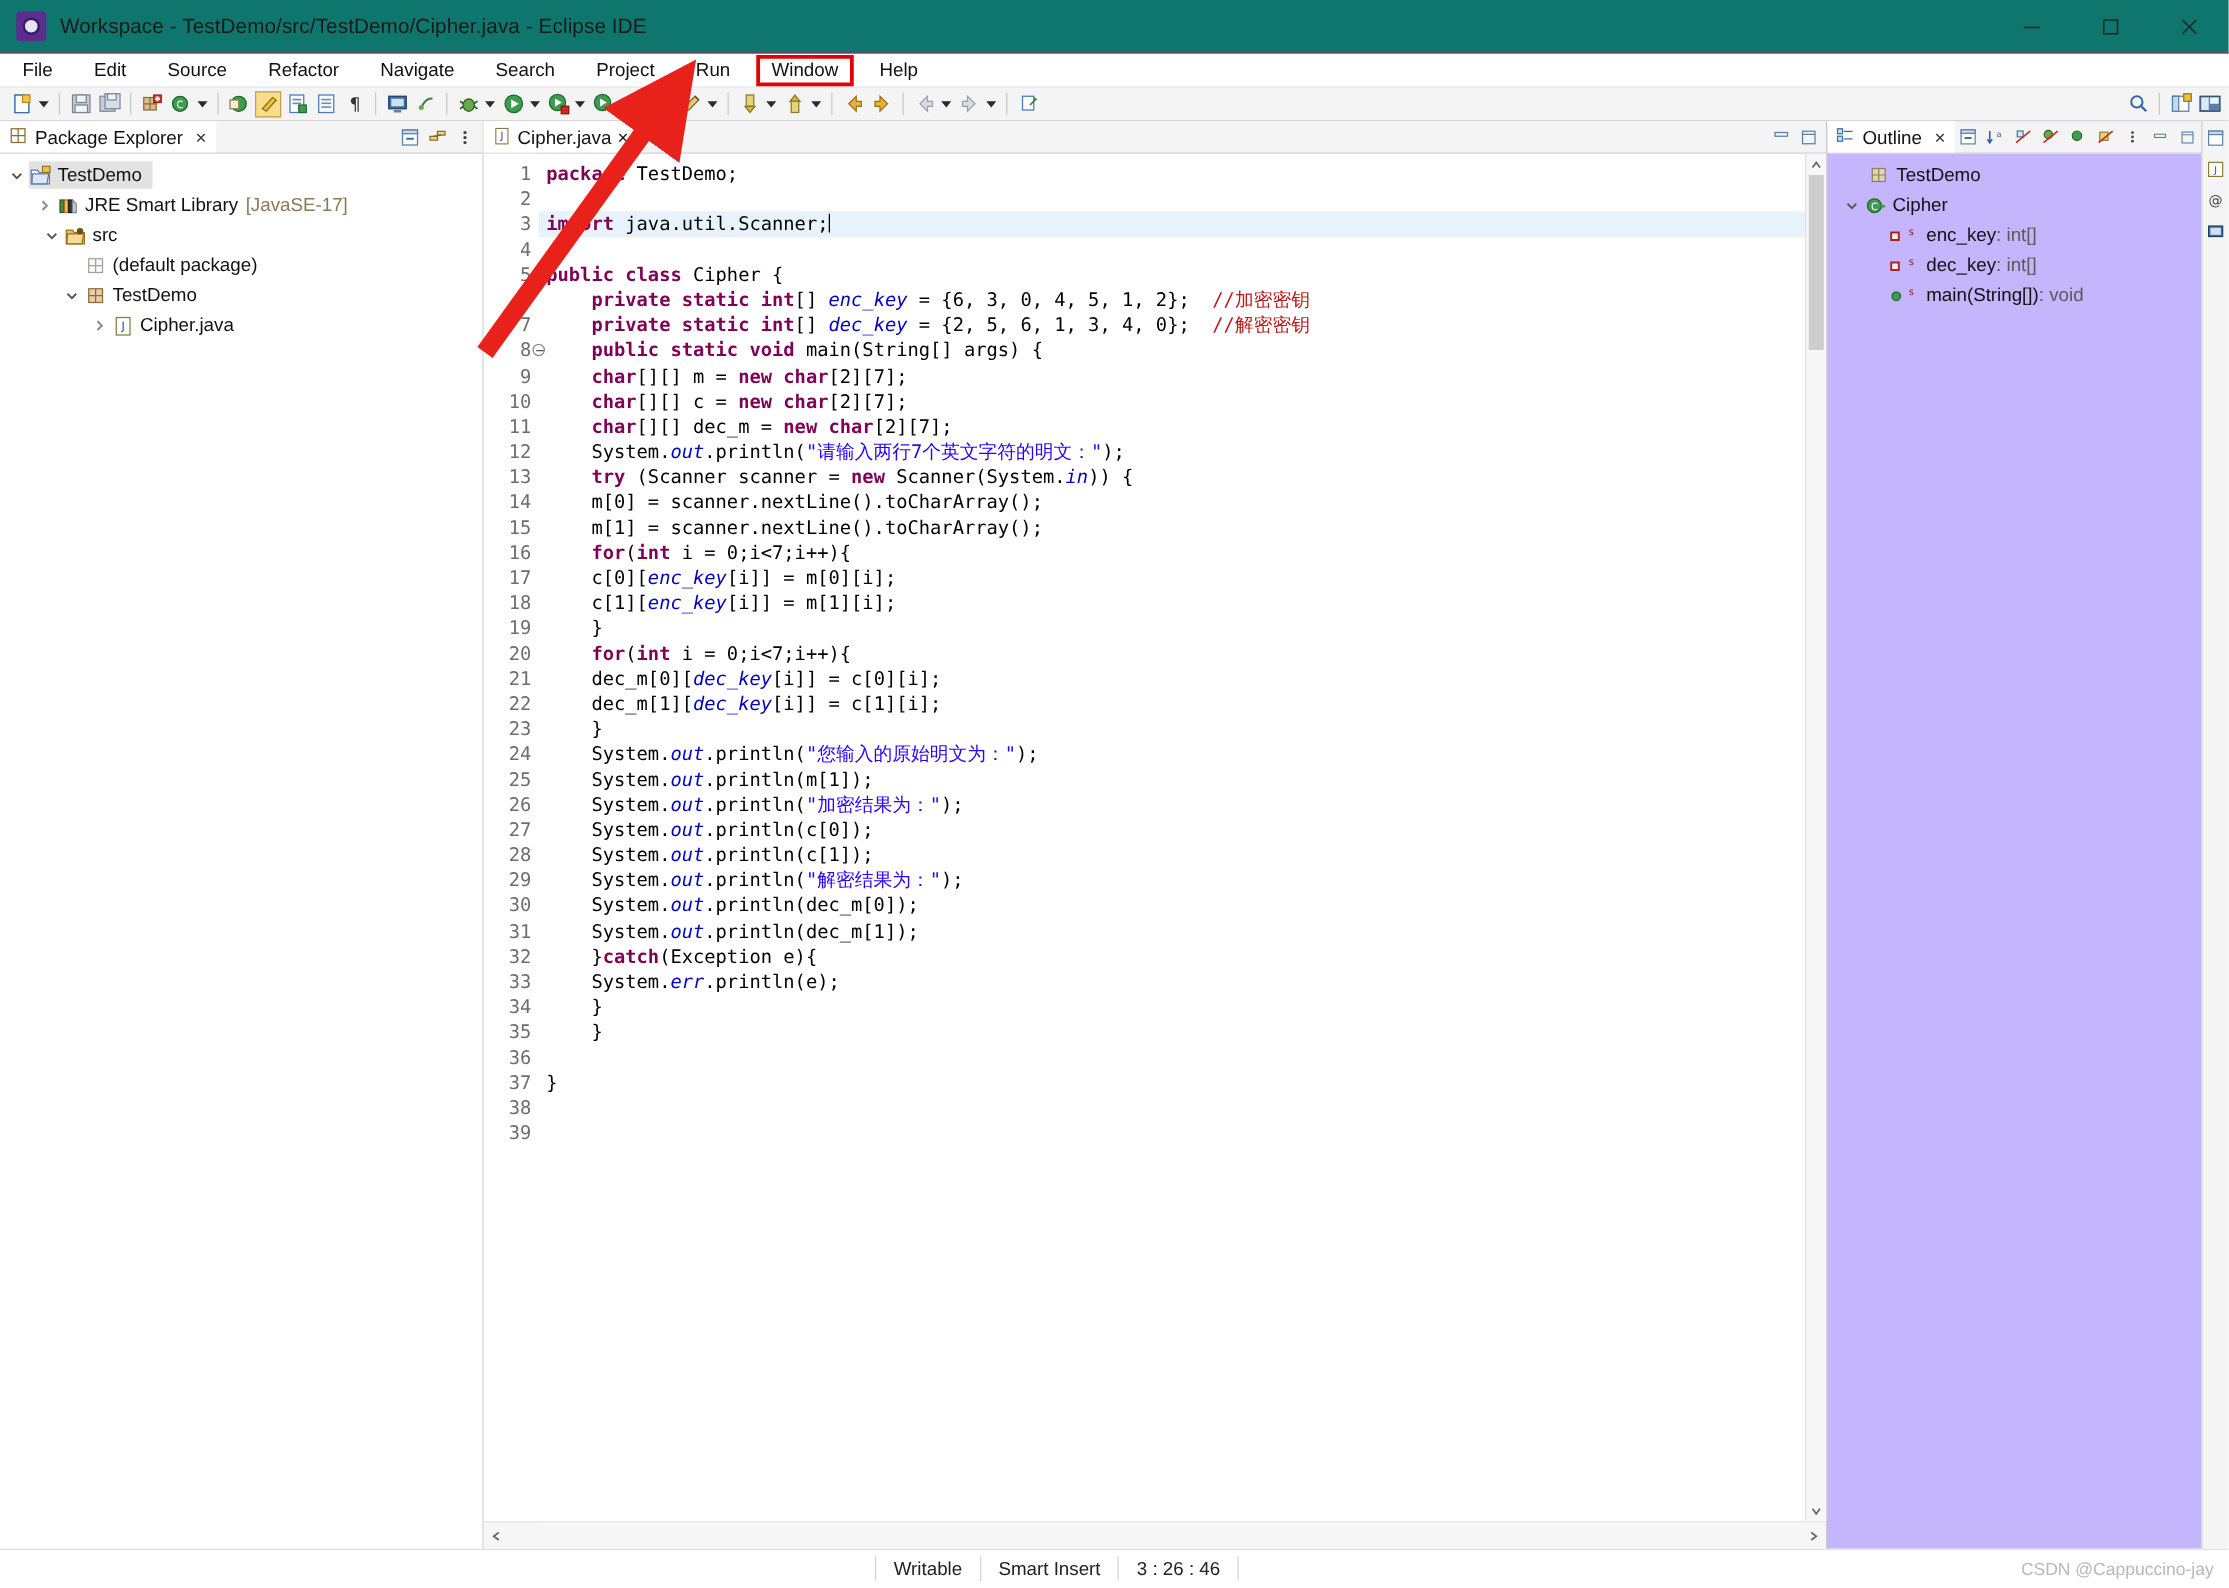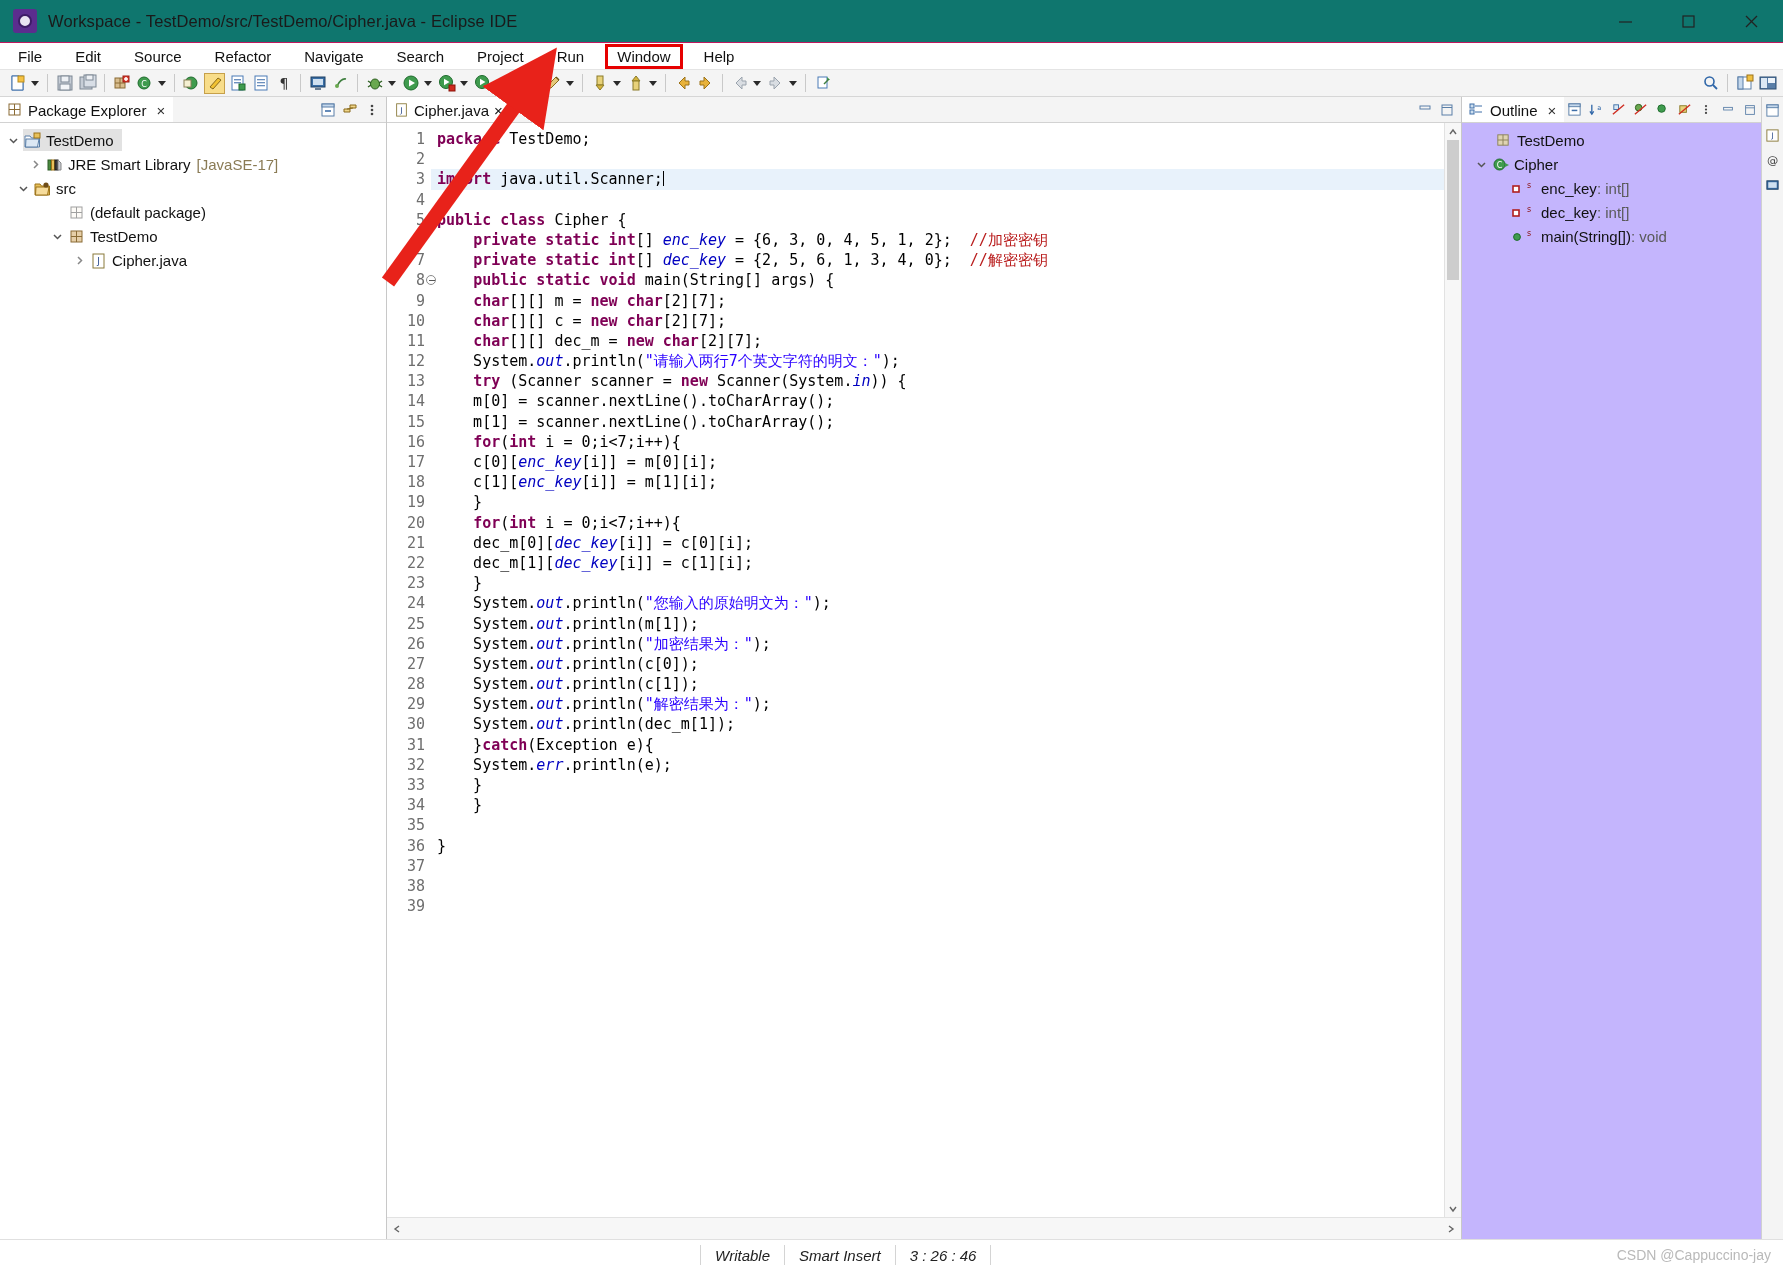--- a/index.html
+++ b/index.html
@@ -105,21 +105,21 @@
   .ty { color:#5a5a5a;text-align:right; }
 
   
   .minibar { width:22px; flex:none; background:#f4f4f4; border-left:1px solid #d0d0d0;
     display:flex; flex-direction:column; align-items:center; padding-top:4px; gap:7px; }
   .mb-i { width:18px; height:18px; display:flex; align-items:center; justify-content:center; }
 
   
   .status { position:absolute; left:0; right:0; bottom:0; height:31px; background:#fff;
     border-top:1px solid #e0e0e0; display:flex; align-items:center; font-size:15px; color:#222; }
-  .st-cell { padding:0 14px; height:31px; display:flex; align-items:center;font-style:italic; }
+  .st-cell { padding:0 14px; height:31px; display:flex; align-items:center; }
   .st-sep { width:1px; height:20px; background:#d4d4d4; }
   .watermark { margin-left:auto; padding-right:12px; color:#b9b9b9; font-size:14px; }
 
   
   .arrow-overlay { position:absolute; left:0; top:0; width:1783px; height:1270px;
     pointer-events:none; }
 </style>
 </head>
 <body>
 
@@ -451,21 +451,21 @@
               <rect x="2" y="4" width="3" height="10" fill="#4a8a3f" stroke="#2d5a26"></rect>
               <rect x="5.5" y="4" width="3" height="10" fill="#e8c15a" stroke="#9c7218"></rect>
               <rect x="9" y="4" width="3" height="10" fill="#3a3a3a" stroke="#1a1a1a"></rect>
               <path d="M12 4 l3 3 v7 h-3 z" fill="#c8ccd2" stroke="#888"></path>
             </svg>
         </span>
         <span>JRE Smart Library</span>
         <span class="dim" style="margin-left:6px;">[JavaSE-17]</span>
       </div>
 
-      <div class="row" style="padding-left:16px;">
+      <div class="row" style="padding-left:34px;">
         <span class="twisty">
           <svg width="11" height="11" viewBox="0 0 11 11">
               <polyline points="2,4 5.5,7.5 9,4" fill="none" stroke="#555" stroke-width="1.5"></polyline>
             </svg>
         </span>
         <span class="ticon">
           <svg width="17" height="17" viewBox="0 0 17 17">
               <path d="M1 4 h5 l1.5 2 h8 v9 h-14.5 z" fill="#e8c15a" stroke="#9c7218"></path>
               <path d="M2 7 h13 l-1.5 8 h-12 z" fill="#f6dc9c" stroke="#9c7218"></path>
               <circle cx="12" cy="5" r="2.6" fill="#6f4d18"></circle>
@@ -612,20 +612,21 @@
           <div class="cl"><span>    </span><span class="kw">for</span><span>(</span><span class="kw">int</span><span> i = 0;i&lt;7;i++){</span></div>
           <div class="cl"><span>    dec_m[0][</span><span class="fld">dec_key</span><span>[i]] = c[0][i];</span></div>
           <div class="cl"><span>    dec_m[1][</span><span class="fld">dec_key</span><span>[i]] = c[1][i];</span></div>
           <div class="cl"><span>    }</span></div>
           <div class="cl"><span>    System.</span><span class="stat">out</span><span>.println(</span><span class="str">"您输入的原始明文为："</span><span>);</span></div>
           <div class="cl"><span>    System.</span><span class="stat">out</span><span>.println(m[1]);</span></div>
           <div class="cl"><span>    System.</span><span class="stat">out</span><span>.println(</span><span class="str">"加密结果为："</span><span>);</span></div>
           <div class="cl"><span>    System.</span><span class="stat">out</span><span>.println(c[0]);</span></div>
           <div class="cl"><span>    System.</span><span class="stat">out</span><span>.println(c[1]);</span></div>
           <div class="cl"><span>    System.</span><span class="stat">out</span><span>.println(</span><span class="str">"解密结果为："</span><span>);</span></div>
+          <div class="cl"><span>    System.</span><span class="stat">out</span><span>.println(dec_m[0]);</span></div>
           <div class="cl"><span>    System.</span><span class="stat">out</span><span>.println(dec_m[1]);</span></div>
           <div class="cl"><span>    }</span><span class="kw">catch</span><span>(Exception e){</span></div>
           <div class="cl"><span>    System.</span><span class="stat">err</span><span>.println(e);</span></div>
           <div class="cl"><span>    }</span></div>
           <div class="cl"><span>    }</span></div>
           <div class="cl">&nbsp;</div>
           <div class="cl"><span>}</span></div>
           <div class="cl">&nbsp;</div>
         </div>
       <div class="vscroll">

